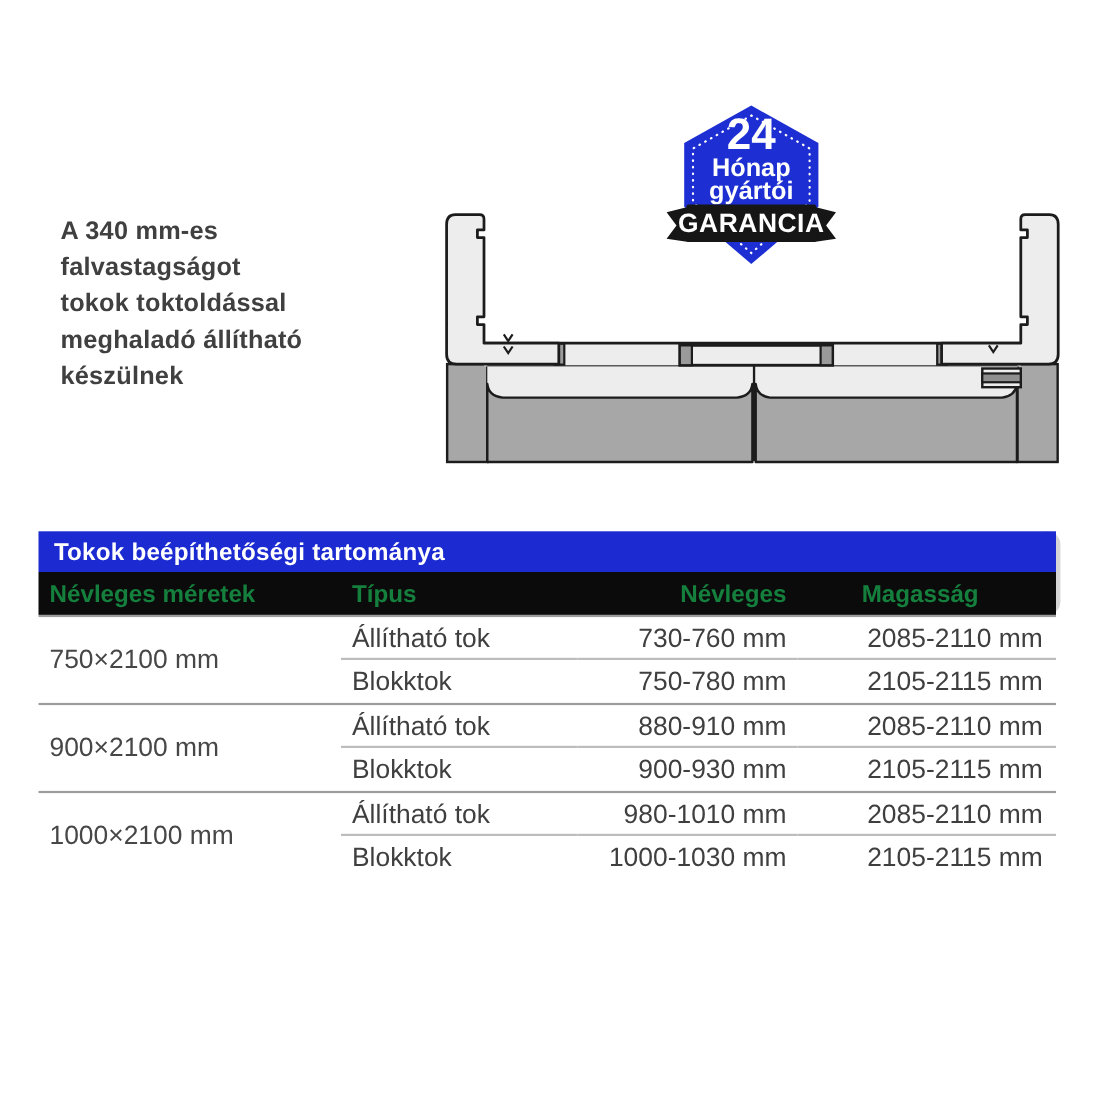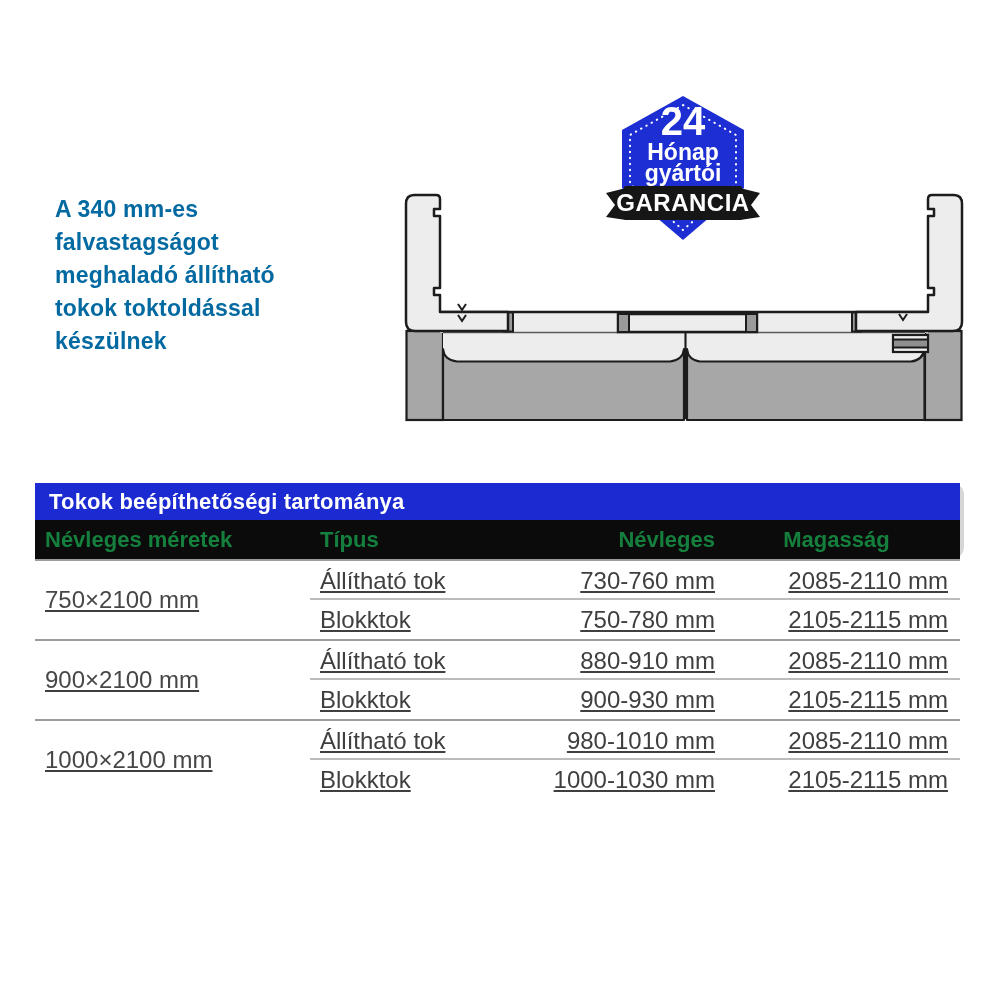--- a/index.html
+++ b/index.html
@@ -4,21 +4,21 @@
 <style>
   html,body { margin:0; padding:0; background:#ffffff; }
   .canvas {
     position:relative; width:1000px; height:1000px; background:#ffffff;
     font-family:"Liberation Sans","DejaVu Sans",sans-serif; overflow:hidden;
   }
 
   
   .intro {
     position:absolute; left:55px; top:193px; width:310px;
-    font-size:23px; font-weight:700; color:#0369a1; line-height:33px;
+    font-size:23px; font-weight:700; color:#404040; line-height:33px;
     letter-spacing:0.2px;
   }
 
   
   .diagram { position:absolute; left:0; top:0; }
 
   
   .badge { position:absolute; left:598px; top:90px; }
   .badge text { font-family:"Liberation Sans","DejaVu Sans",sans-serif; font-weight:bold; fill:#ffffff; }
 
@@ -32,39 +32,39 @@
   .tbl-cols { display:grid; grid-template-columns:275px 215px 200px 235px; }
   .tbl-header { background:#0b0b0b; color:#15803d; font-weight:700; font-size:22px; height:39px; line-height:39px; }
   .tbl-header .hc1 { padding-left:10px; }
   .tbl-header .hc2 { padding-left:10px; }
   .tbl-header .hc3 { text-align:right; padding-right:10px; }
   .tbl-header .hc4 { text-align:center; padding-right:12px; }
 
   .tbl-group {
     display:grid; grid-template-columns:275px 215px 200px 235px;
     grid-template-rows:39px 39px; border-top:2px solid #9c9c9c;
-    font-size:24px; color:#3f3f3f;text-decoration:underline;
+    font-size:24px; color:#3f3f3f;
   }
   .g-size { grid-column:1; grid-row:1 / span 2; align-self:center; padding-left:10px; color:#474747; }
   .r1 { grid-row:1; line-height:39px; border-bottom:2px solid #bcbcbc; }
   .r2 { grid-row:2; line-height:39px; }
   .c-type { grid-column:2; padding-left:10px; }
   .c-w { grid-column:3; text-align:right; padding-right:10px; }
   .c-h { grid-column:4; text-align:right; padding-right:12px; }
 </style>
 </head>
 <body>
 
 <div class="canvas">
 
   <div class="intro">
     <div>A 340 mm-es</div>
     <div>falvastagságot</div>
+    <div>tokok toktoldással</div>
     <div>meghaladó állítható</div>
-    <div>tokok toktoldással</div>
     <div>készülnek</div>
   </div>
 
   <svg class="diagram" width="1000" height="450" viewBox="0 0 1000 450">
 
     <rect x="406.5" y="331" width="36.5" height="89" fill="#a7a7a7" stroke="#1c1c1c" stroke-width="2.2"></rect>
     <rect x="925" y="331" width="36.5" height="89" fill="#a7a7a7" stroke="#1c1c1c" stroke-width="2.2"></rect>
 
     <rect x="440" y="311" width="488" height="22" fill="#ededed"></rect>
     <path fill="#ededed" d="M 443,332 H 684 V 348 Q 684,361 671,361 H 456 Q 443,361 443,348 Z"></path>

